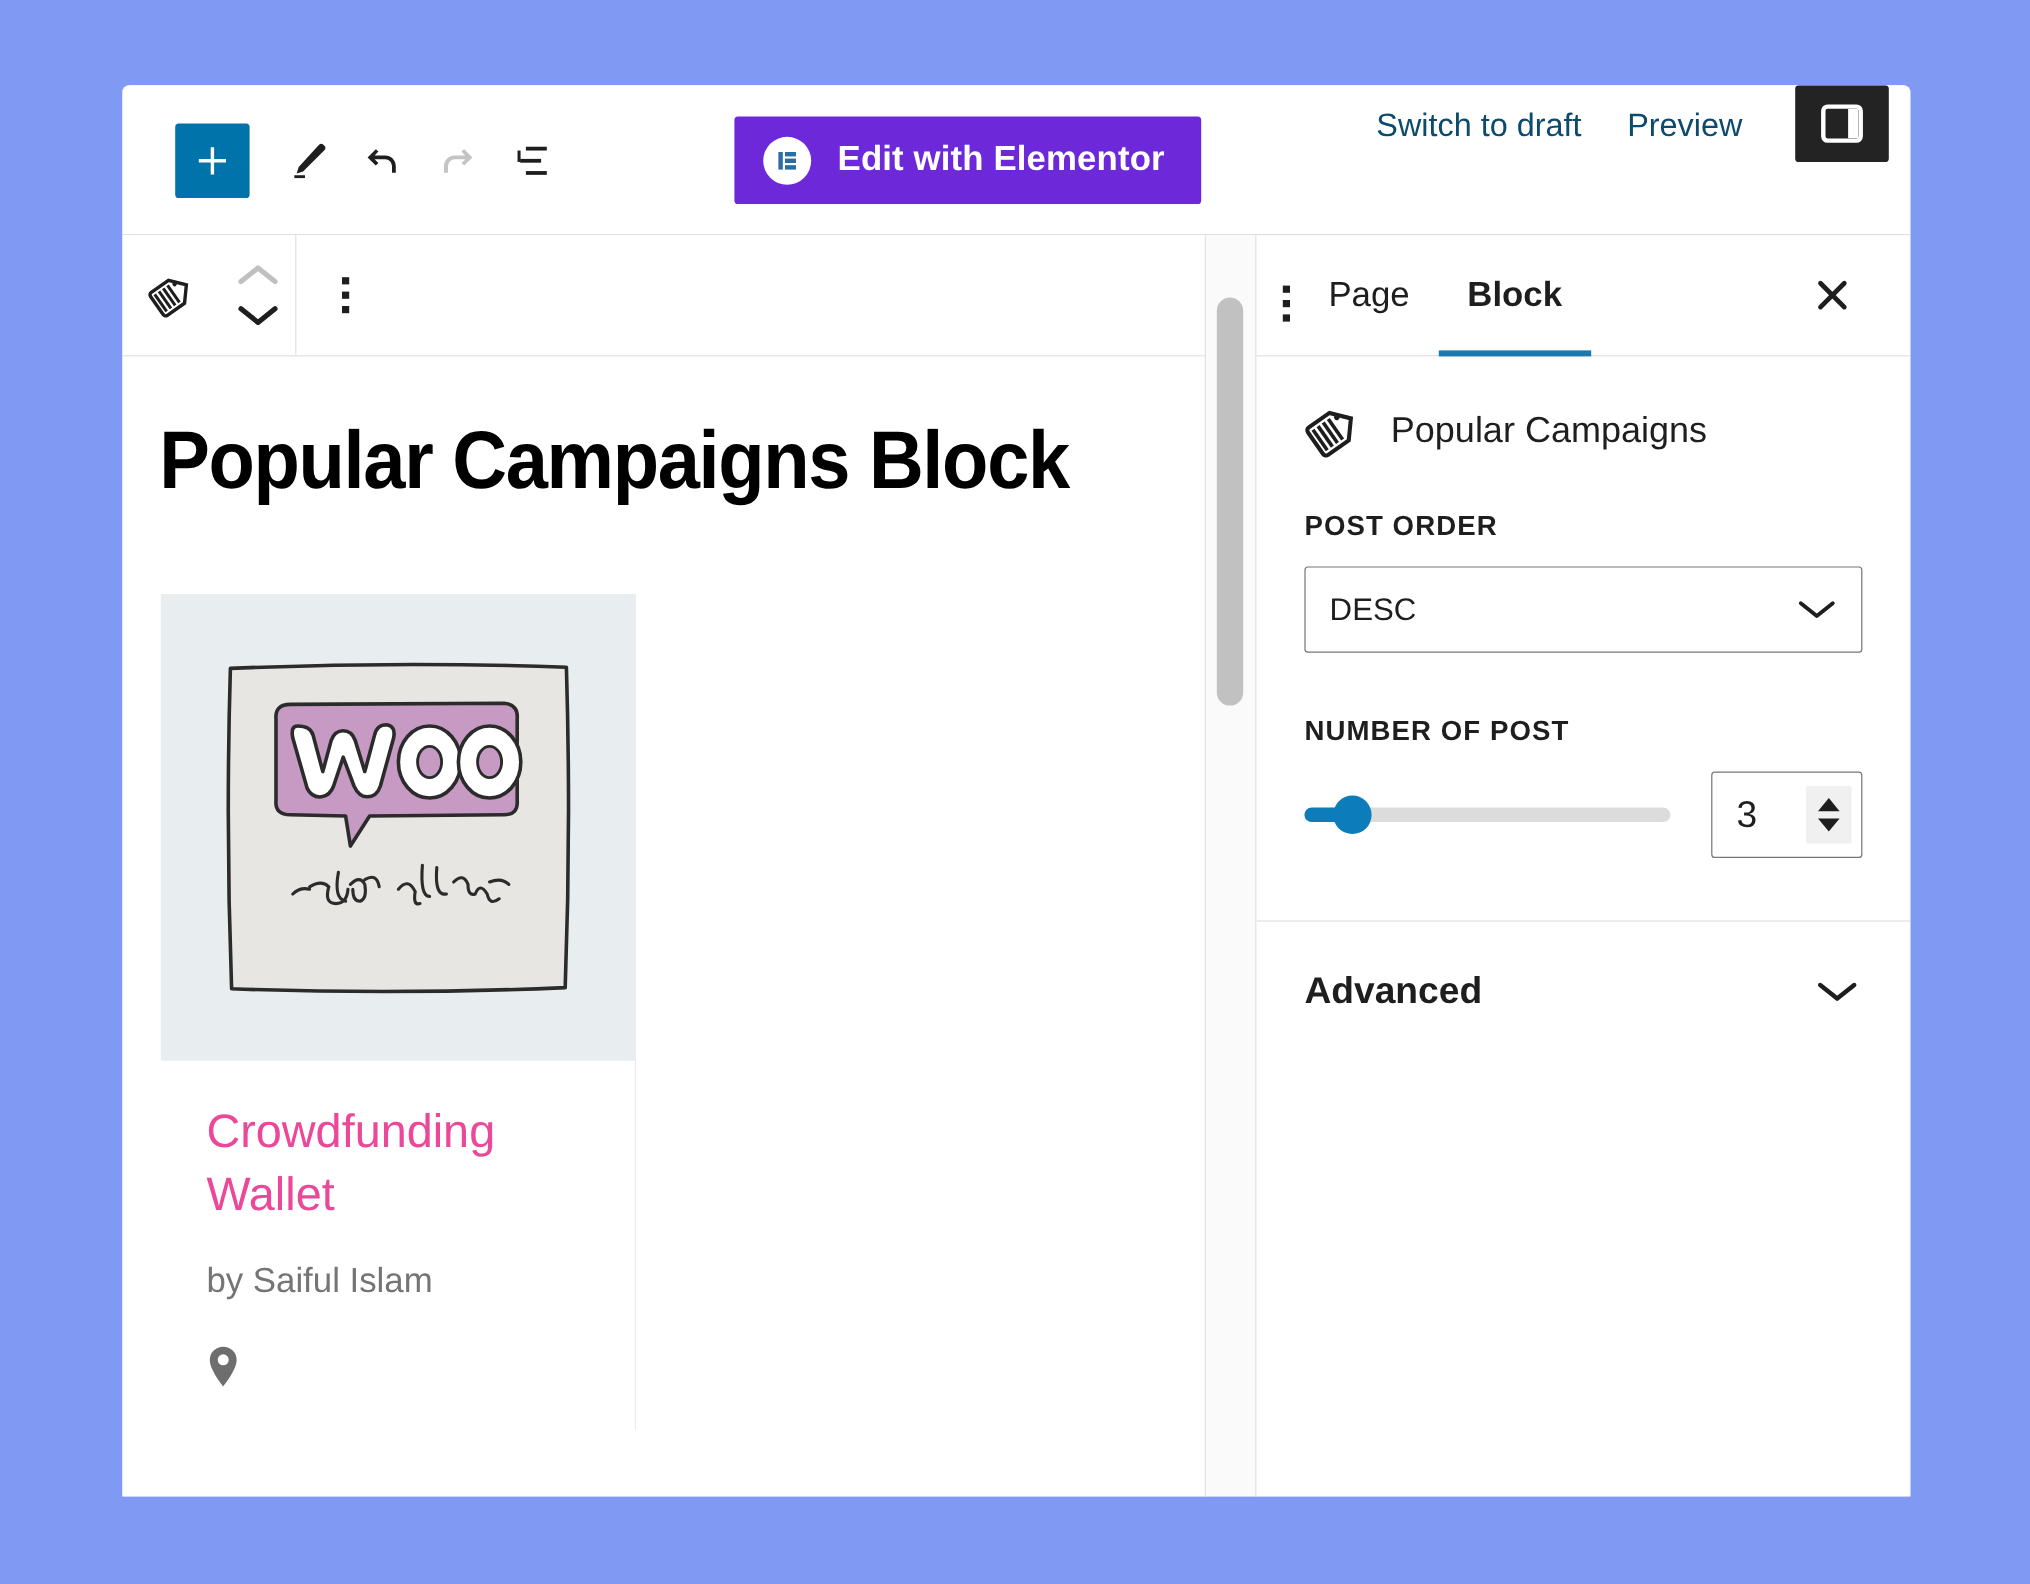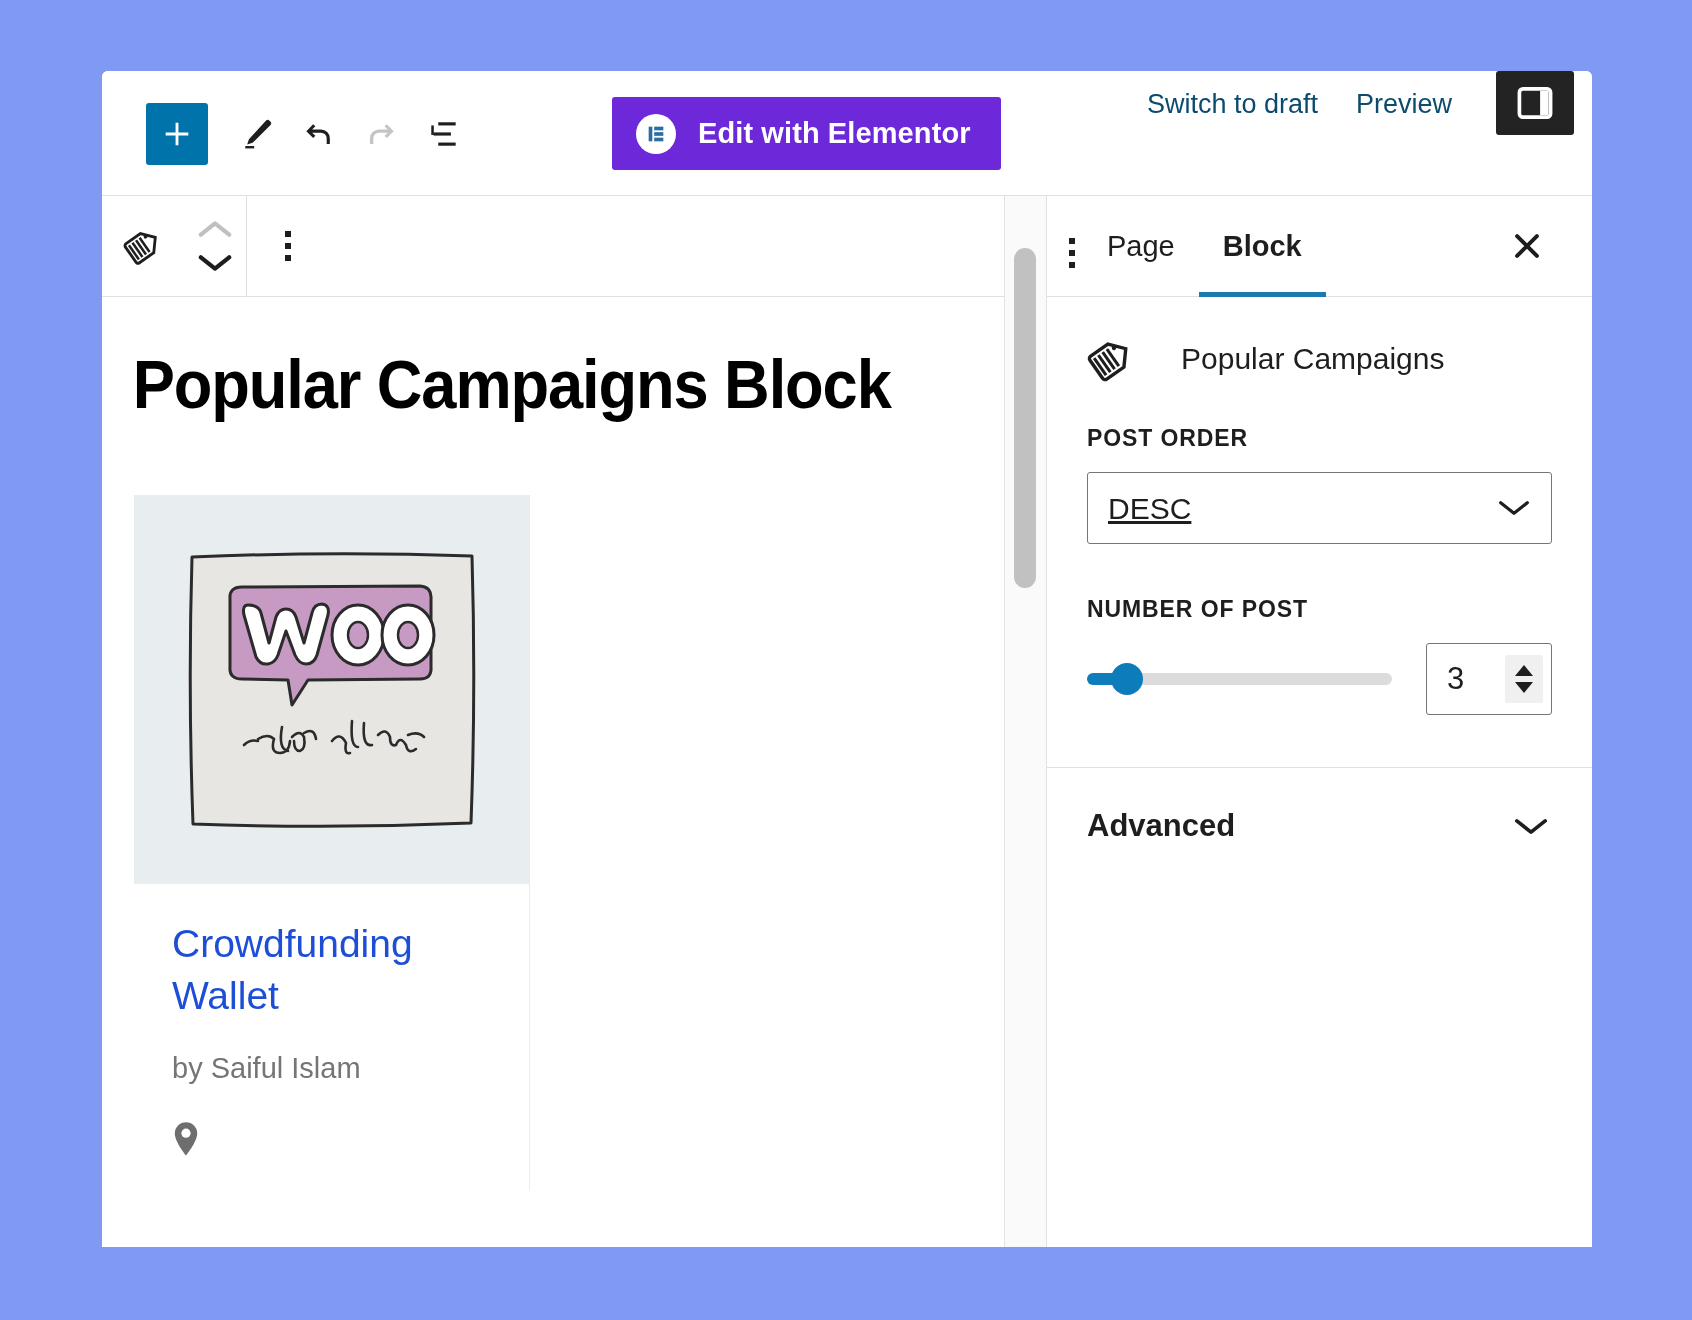--- a/index.html
+++ b/index.html
@@ -156,21 +156,21 @@
   #card-thumb {
     width: 396px; height: 389px;
     background: #e8eef0;
     display: flex; align-items: center; justify-content: center;
     overflow: hidden;
   }
   #card-body { padding: 34px 38px 0 38px; }
   #card-title {
     margin: 0;
     font-size: 39px; line-height: 1.33;
-    font-weight: normal; color: #1d4ed8;
+    font-weight: normal; color: #ec4899;
     font-family: "Liberation Sans", sans-serif;
   }
   #card-author {
     margin: 30px 0 12px 0;
     font-size: 29px; color: #757575;
     font-family: "Liberation Sans", sans-serif;
   }
   #card-meta { margin-top: 36px; padding-bottom: 30px; }
 
   
@@ -218,45 +218,44 @@
     background: #1a7ab0;
   }
   #close-sidebar {
     position: absolute; right: 40px; top: 50%;
     transform: translateY(-50%);
     background: none; border: none; cursor: pointer;
     width: 50px; height: 50px;
     display: flex; align-items: center; justify-content: center;
   }
   #block-identity {
-    display: flex; align-items: center; gap: 46px;
+    display: flex; align-items: center; gap: 24px;
     padding: 38px 40px 42px 40px;
   }
   #block-identity .bname {
     font-size: 30px; color: #1e1e1e;
     font-family: "Liberation Sans", sans-serif;
   }
   .field-group { padding: 0 40px; }
   .field-label {
     font-size: 23px; font-weight: bold;
     letter-spacing: .9px; color: #1e1e1e;
     text-transform: uppercase;
     margin-bottom: 20px;
     font-family: "Liberation Sans", sans-serif;
   }
   .select-wrap { position: relative; }
   select.post-order {
     -webkit-appearance: none; appearance: none;
     width: 100%; height: 72px;
     border: 1px solid #757575; border-radius: 3px;
-    background: #fff; font-size: 30px;
+    background: #fff; font-size: 26px;
     padding: 0 20px; color: #1e1e1e;
     font-family: "Liberation Sans", sans-serif;
     cursor: pointer;
-    text-decoration: underline;
   }
   .sel-chevron {
     position: absolute; right: 22px; top: 50%;
     transform: translateY(-50%);
     pointer-events: none;
   }
   .range-row {
     display: flex; align-items: center; gap: 0;
   }
   .range-wrap { flex: 1 1 auto; padding-right: 34px; display: flex; align-items: center; }

